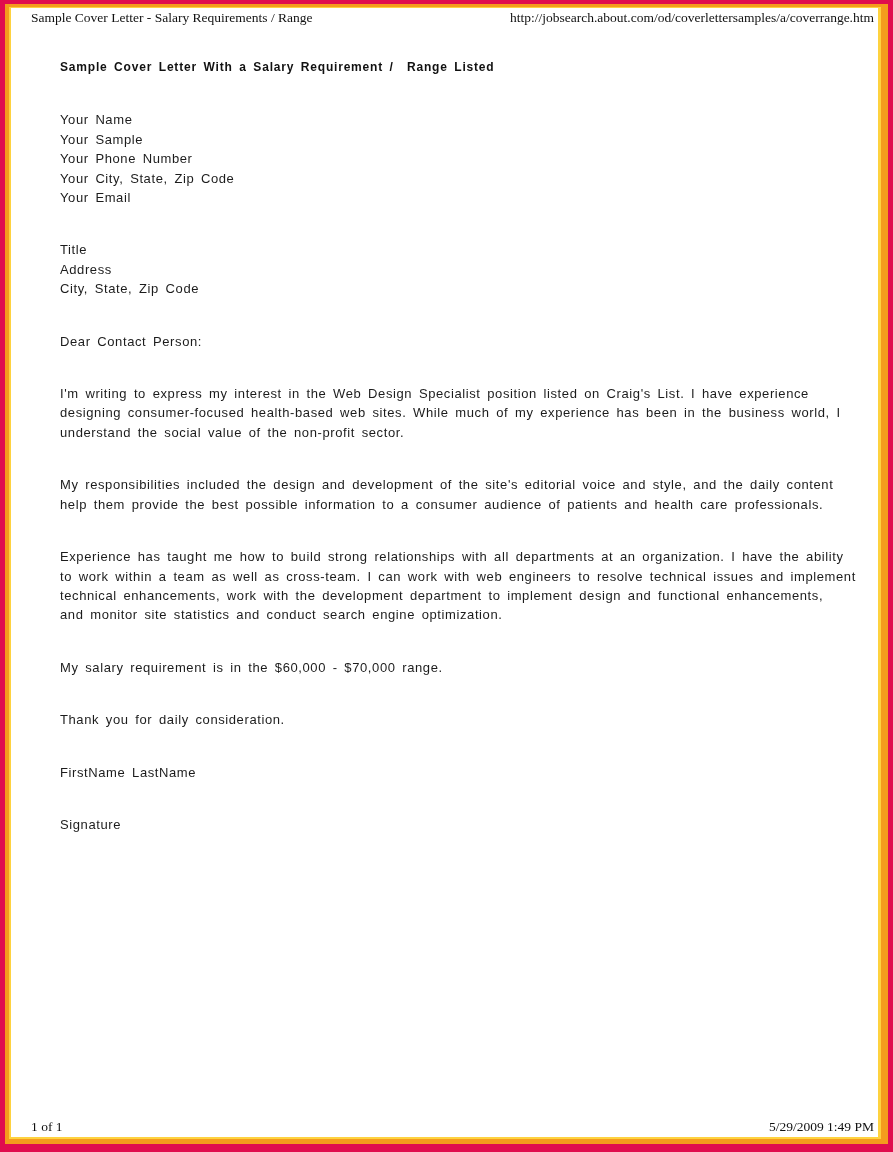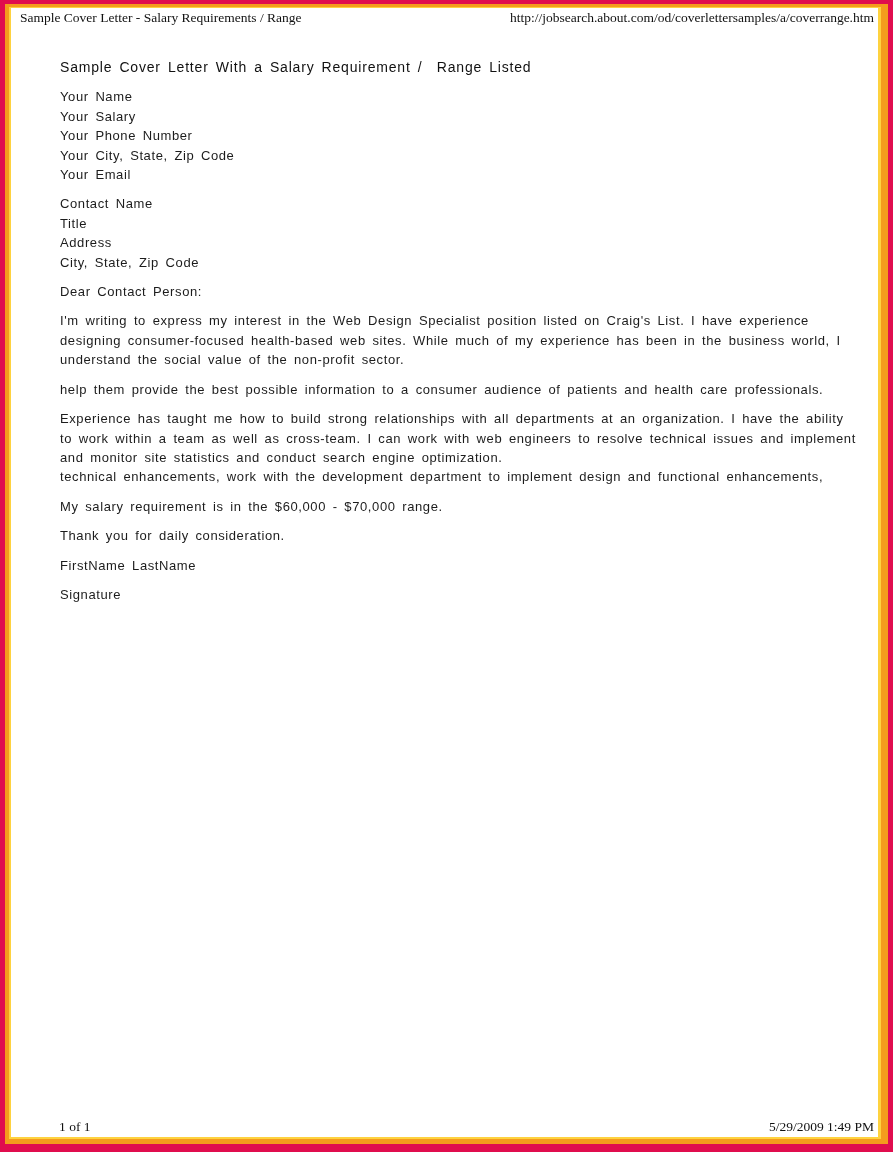--- a/index.html
+++ b/index.html
@@ -14,54 +14,54 @@
   .frame-crimson { inset: 0; }
   .frame-orange  { inset: 4px 5px 8px 5px; }
   .frame-yellow  { inset: 7px 12px 13px 9px; }
   .paper {
     position: absolute;
     inset: 8px 15px 15px 11px;
     background: #ffffff;
   }
   .print-header, .print-footer {
     position: absolute;
-    left: 5px; right: 0;
+    left: 16px; right: 0;
     display: flex;
     justify-content: space-between;
     align-items: baseline;
     font-family: "Liberation Serif", serif;
     font-size: 13.5px;
     color: #111111;
     padding: 0 4px;
   }
   .print-header { top: 2px; }
-  .print-footer { bottom: 2px; margin-left: 39px; }
+  .print-footer { bottom: 2px; }
   .letter {
     position: absolute;
     left: 49px;
     top: 50px;
     right: 20px;
     color: #1c1c1c;
     font-size: 13px;
     letter-spacing: 0.6px;
     word-spacing: 2.5px;
   }
   .letter .line {
     line-height: 19.4px;
     white-space: pre;
   }
   .letter .heading {
-    font-weight: normal;
-    font-size: 14px;
+    font-weight: bold;
+    font-size: 12px;
     letter-spacing: 0.8px;
     line-height: 19.4px;
     white-space: pre;
     color: #111111;
   }
-  .block { margin-top: 10px; }
+  .block { margin-top: 33px; }
 </style>
 </head>
 <body>
 
 <div class="page">
 
   <div class="layer frame-crimson" style="background-color: rgb(224, 13, 78);"></div>
   <div class="layer frame-orange" style="background-color: rgb(244, 155, 29);"></div>
   <div class="layer frame-yellow" style="background-color: rgb(254, 210, 63);"></div>
 
@@ -71,52 +71,52 @@
       <span>Sample Cover Letter - Salary Requirements / Range</span>
       <span>http://jobsearch.about.com/od/coverlettersamples/a/coverrange.htm</span>
     </div>
 
     <div class="letter">
 
       <div class="heading">Sample Cover Letter With a Salary Requirement /  Range Listed</div>
 
       <div class="block">
         <div class="line">Your Name</div>
-        <div class="line">Your Salary</div>
+        <div class="line">Your Sample</div>
         <div class="line">Your Phone Number</div>
         <div class="line">Your City, State, Zip Code</div>
         <div class="line">Your Email</div>
       </div>
 
       <div class="block">
-        <div class="line">Contact Name</div>
         <div class="line">Title</div>
         <div class="line">Address</div>
         <div class="line">City, State, Zip Code</div>
       </div>
 
       <div class="block">
         <div class="line">Dear Contact Person:</div>
       </div>
 
       <div class="block">
         <div class="line">I'm writing to express my interest in the Web Design Specialist position listed on Craig's List. I have experience</div>
         <div class="line">designing consumer-focused health-based web sites. While much of my experience has been in the business world, I</div>
         <div class="line">understand the social value of the non-profit sector.</div>
       </div>
 
       <div class="block">
+        <div class="line">My responsibilities included the design and development of the site's editorial voice and style, and the daily content</div>
         <div class="line">help them provide the best possible information to a consumer audience of patients and health care professionals.</div>
       </div>
 
       <div class="block">
         <div class="line">Experience has taught me how to build strong relationships with all departments at an organization. I have the ability</div>
         <div class="line">to work within a team as well as cross-team. I can work with web engineers to resolve technical issues and implement</div>
+        <div class="line">technical enhancements, work with the development department to implement design and functional enhancements,</div>
         <div class="line">and monitor site statistics and conduct search engine optimization.</div>
-        <div class="line">technical enhancements, work with the development department to implement design and functional enhancements,</div>
       </div>
 
       <div class="block">
         <div class="line">My salary requirement is in the $60,000 - $70,000 range.</div>
       </div>
 
       <div class="block">
         <div class="line">Thank you for daily consideration.</div>
       </div>
 

